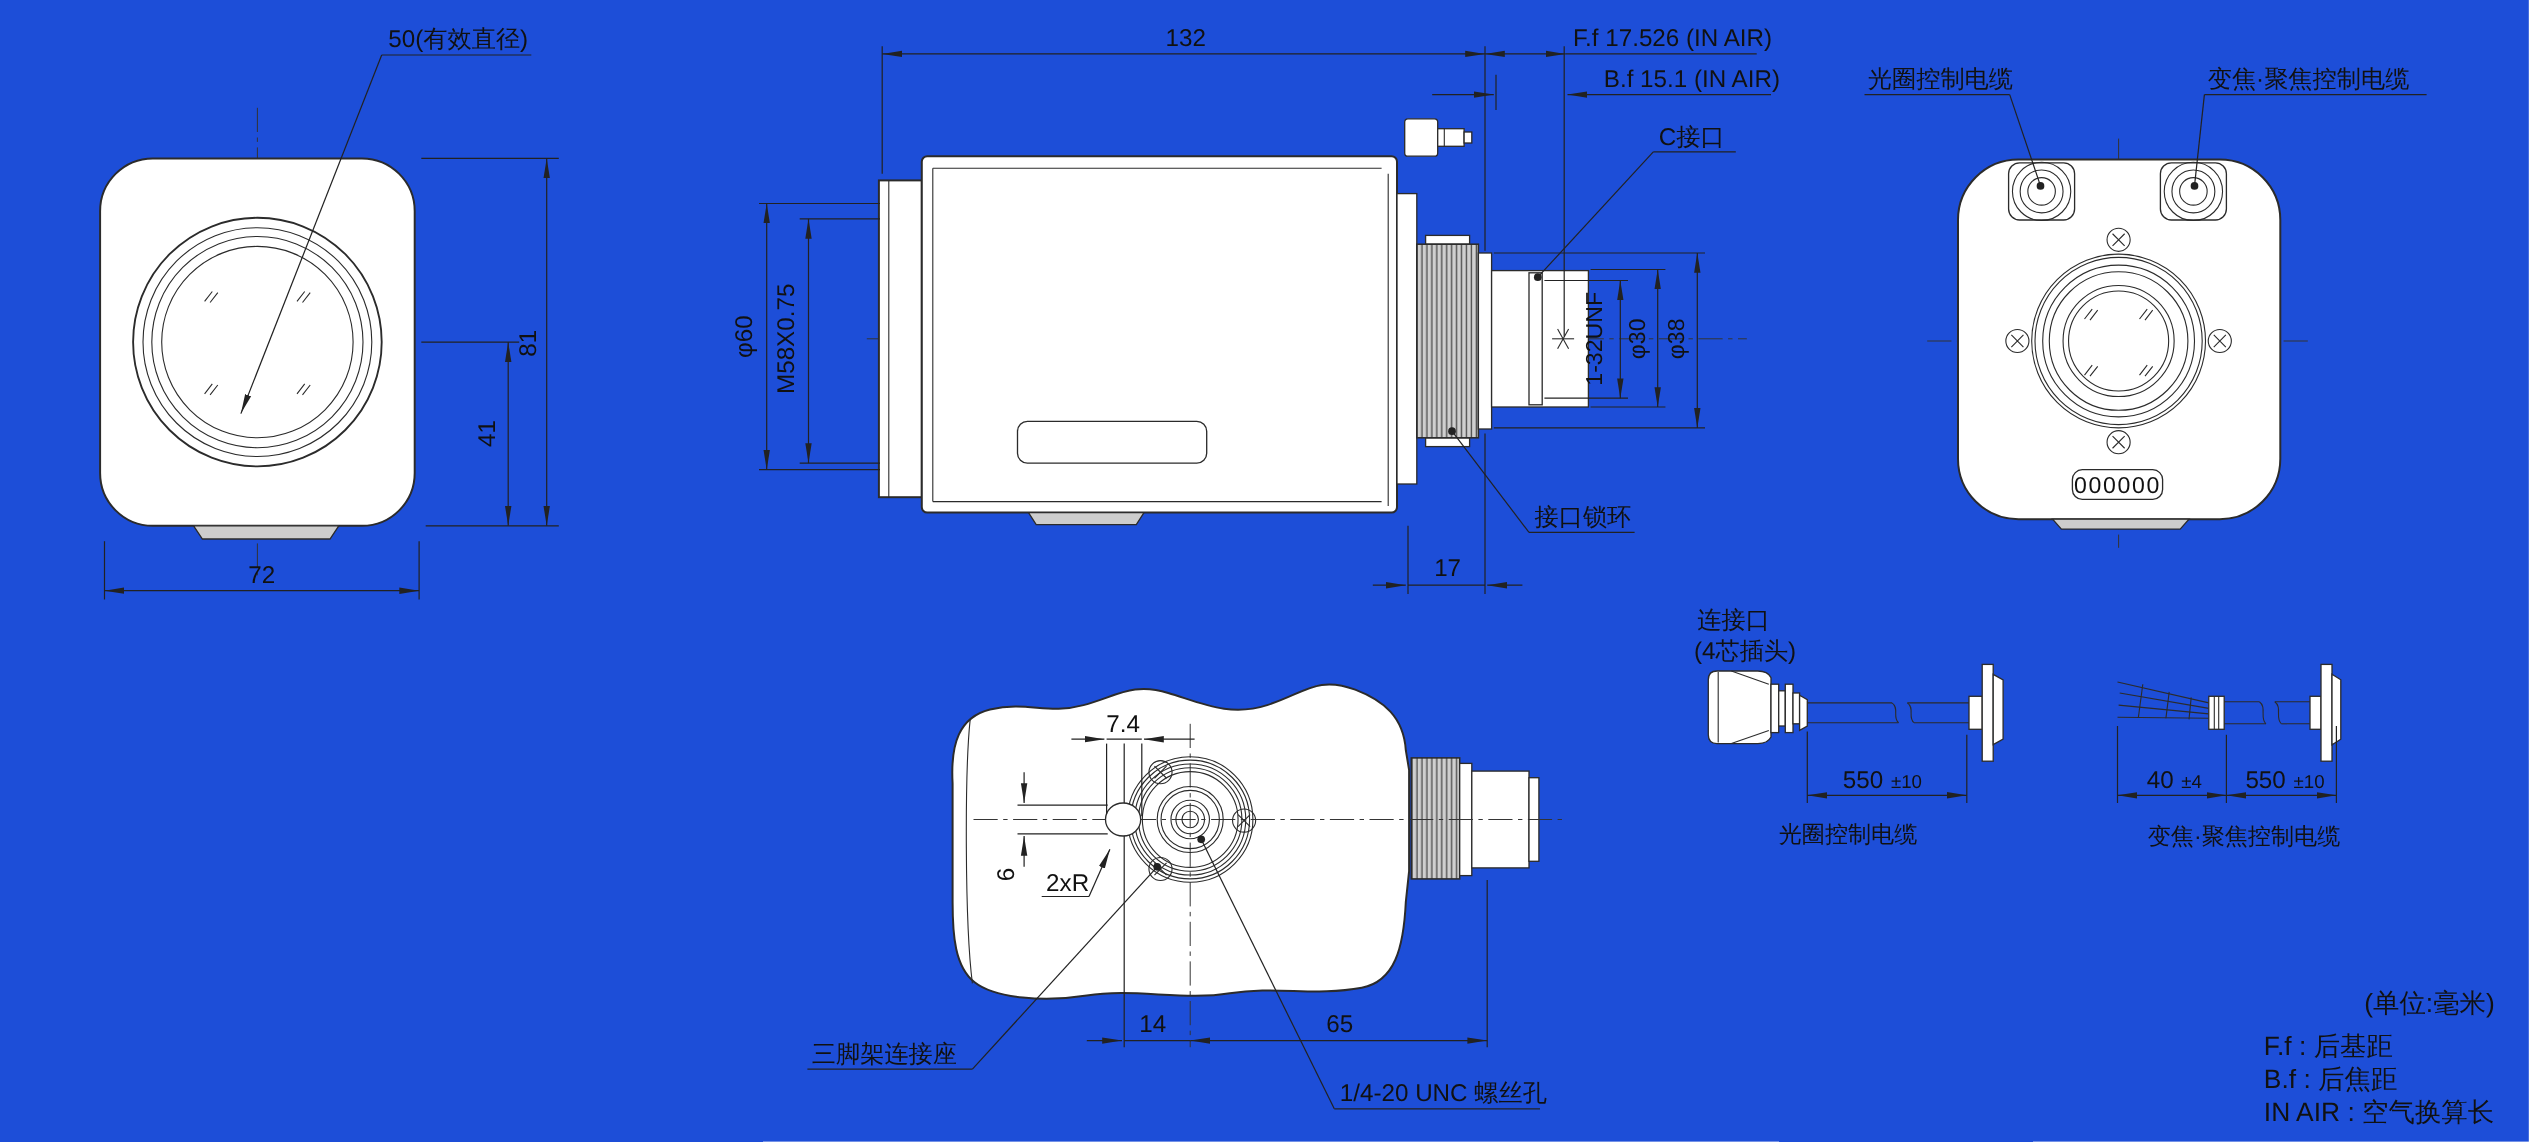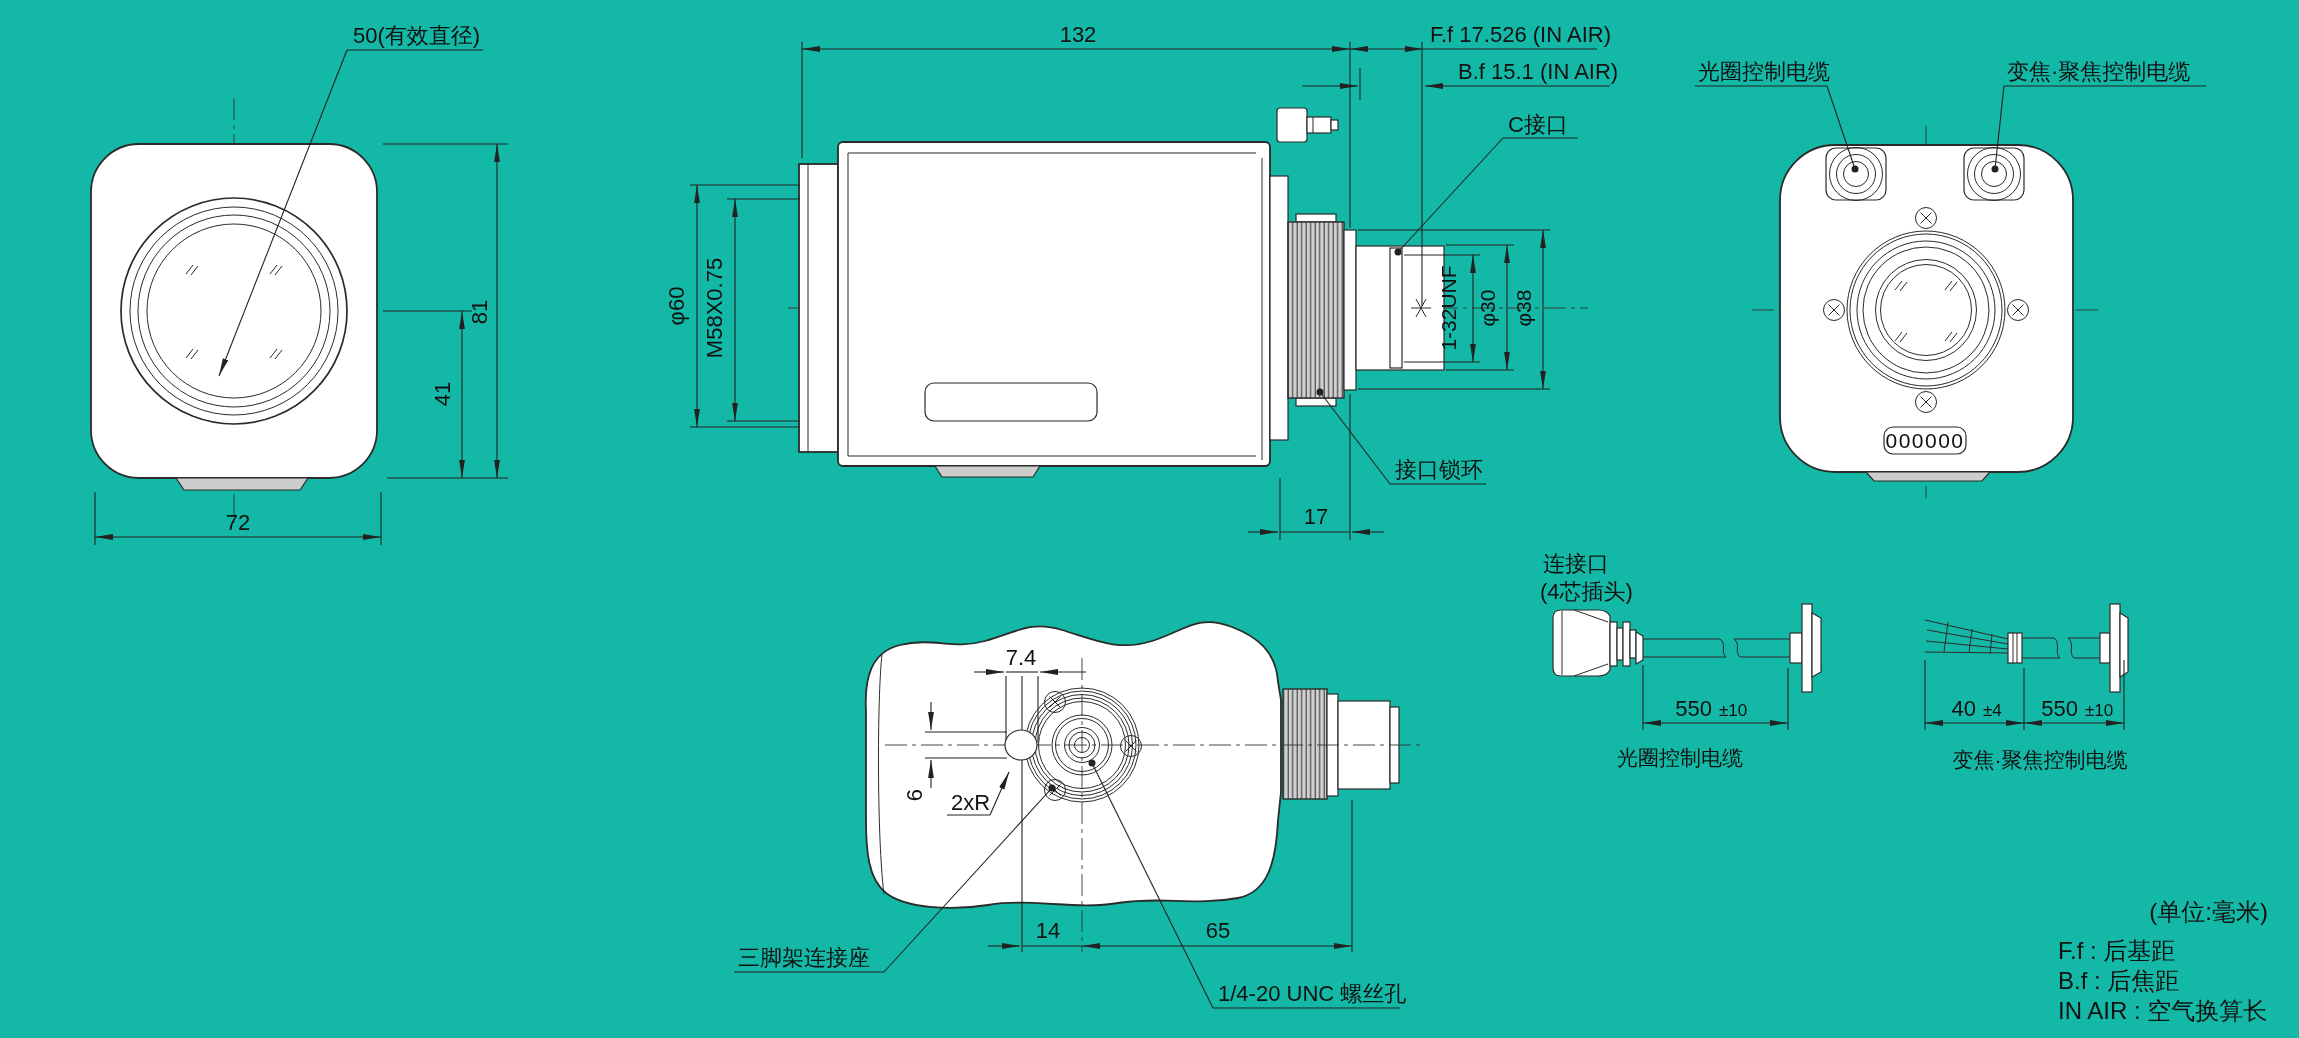--- a/index.html
+++ b/index.html
@@ -1,16 +1,16 @@
 <!DOCTYPE html>
 <html><head>
 <meta charset="utf-8">
 <style>
   html,body{margin:0;padding:0;background:#fff;}
-  .stage{position:relative;width:2299px;height:1038px;background:#14b8a6;overflow:hidden;
+  .stage{position:relative;width:2299px;height:1038px;background:#1d4ed8;overflow:hidden;
          font-family:"Liberation Sans", sans-serif;}
   svg{display:block;}
   .outline{stroke:#2b2b2b;stroke-width:1.8;fill:#fff;}
   .o2{stroke:#2b2b2b;stroke-width:1.2;fill:#fff;}
   .thin{stroke:#2b2b2b;stroke-width:1;fill:none;}
   .dim{stroke:#222;stroke-width:1.1;fill:none;}
   .cl{stroke:#333;stroke-width:0.9;fill:none;stroke-dasharray:22 5 4 5;}
   .foot{fill:#cdcdcd;stroke:#2b2b2b;stroke-width:1.2;}
   text{fill:#111;font-family:"Liberation Sans", sans-serif;}
   .t22{font-size:22px;}

